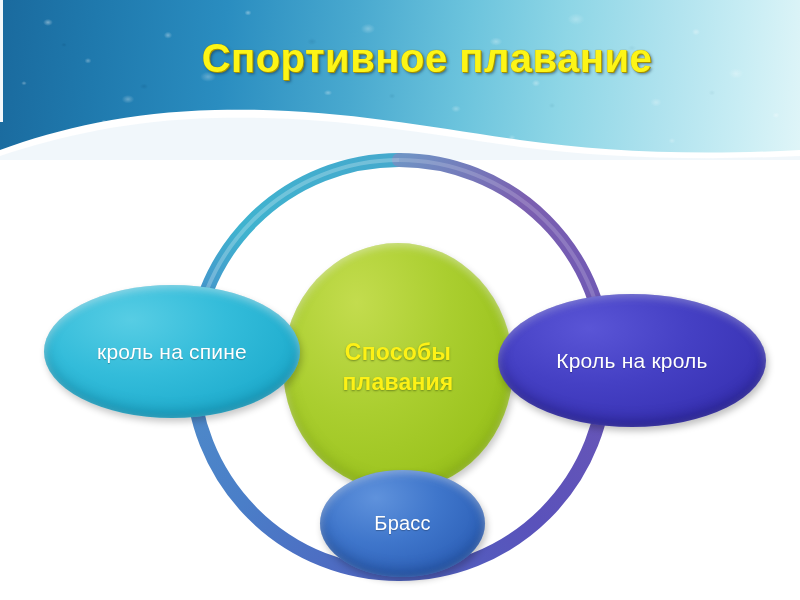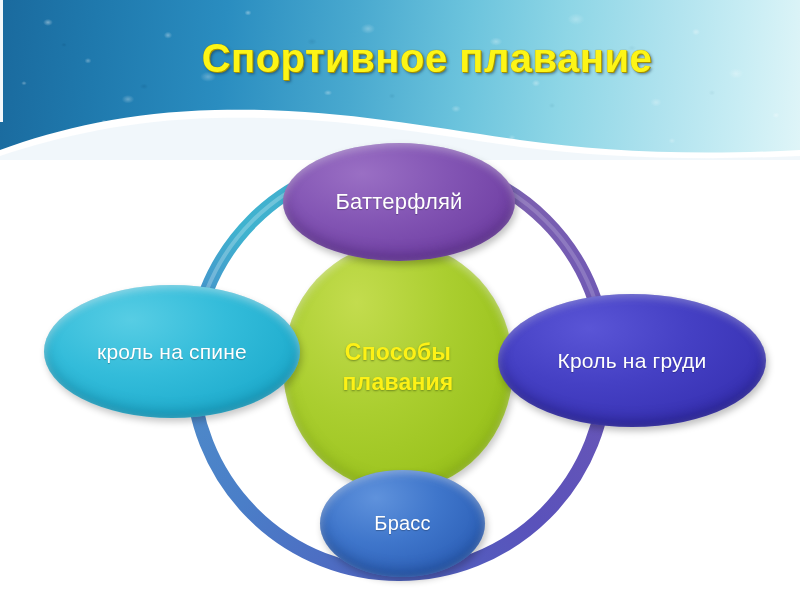--- a/index.html
+++ b/index.html
@@ -296,30 +296,27 @@
 
       <path d="M399,30 A207,207 0 0,0 192,237" fill="none" stroke="rgba(255,255,255,.25)" stroke-width="4"></path>
       <path d="M399,30 A207,207 0 0,1 606,237" fill="none" stroke="rgba(255,255,255,.18)" stroke-width="4"></path>
     </svg>
 
     <div class="node node-center">
       <span class="line">Способы</span>
       <span class="line">плавания</span>
     </div>
 
-    <div class="node node-top">
-      <span>Баттерфляй</span>
-    </div>
 
     <div class="node node-left">
       <span>кроль на спине</span>
     </div>
 
     <div class="node node-right">
-      <span>Кроль на груди</span>
+      <span>Кроль на кроль</span>
     </div>
 
     <div class="node node-bottom">
       <span>Брасс</span>
     </div>
 
   </div>
 </div>
 
 </body></html>

